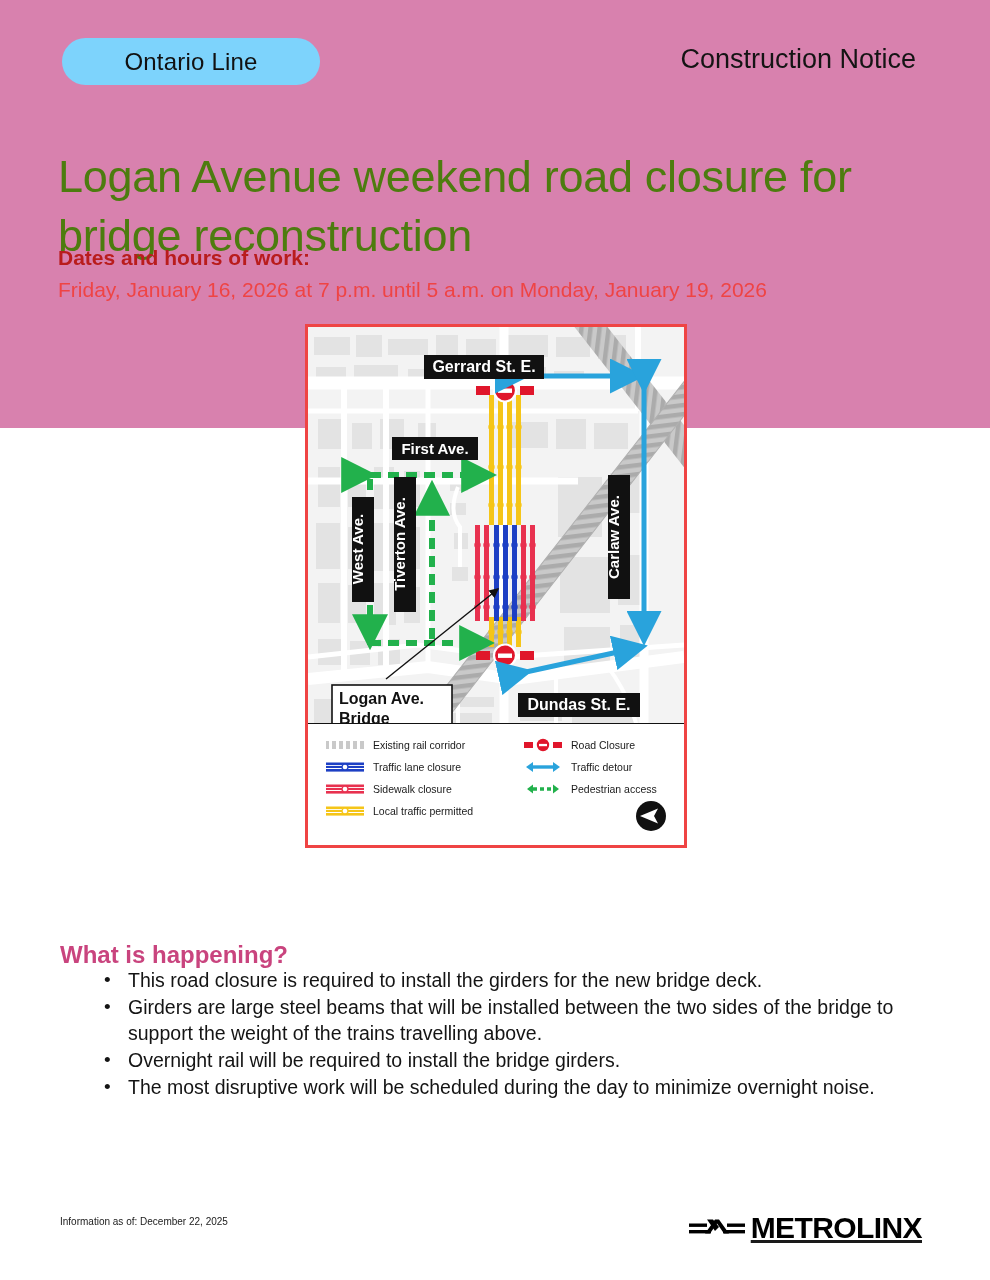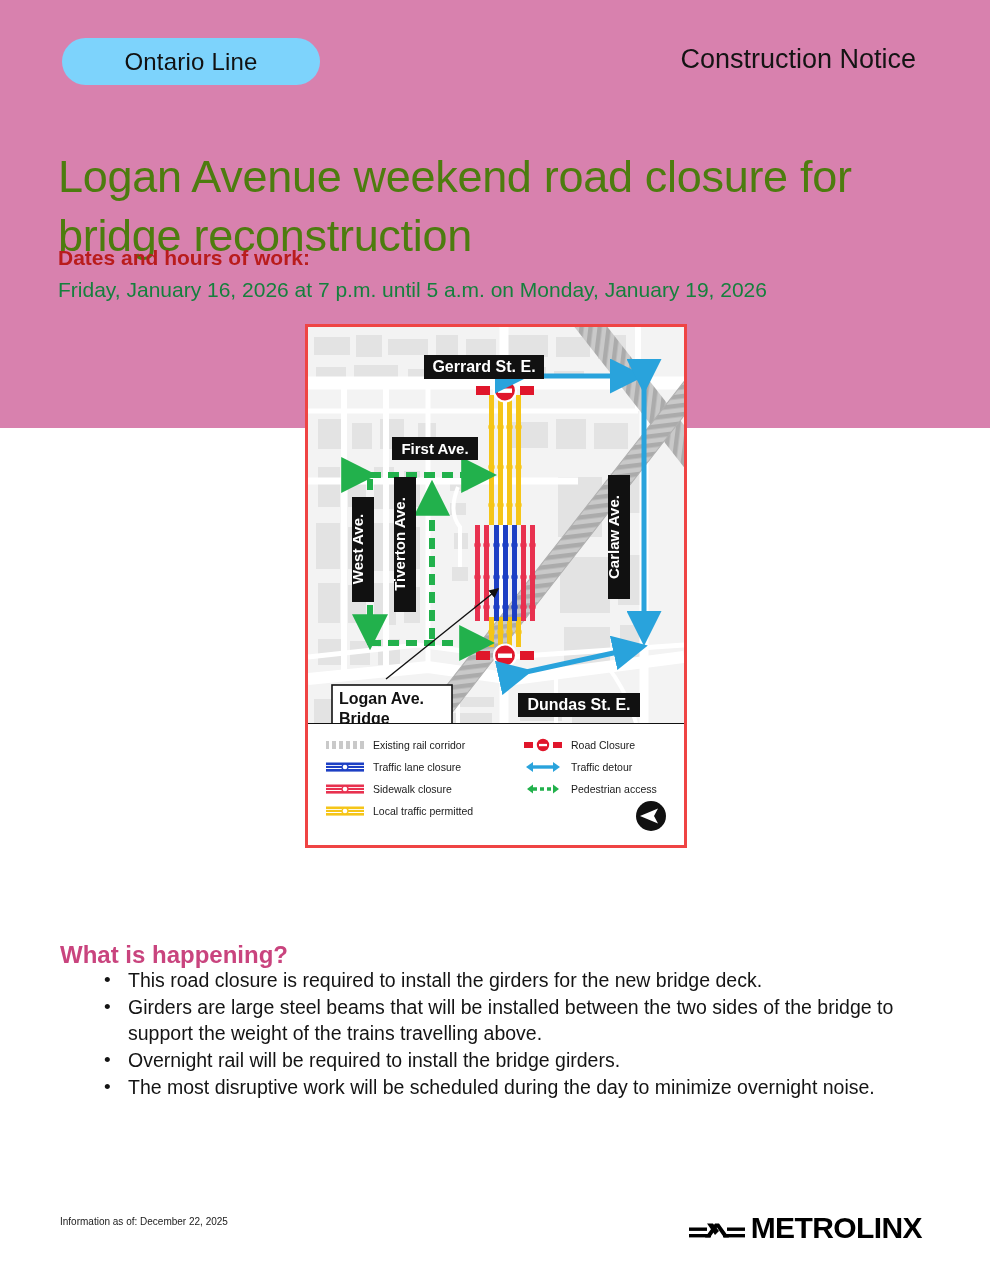--- a/index.html
+++ b/index.html
@@ -57,21 +57,21 @@
     position: absolute;
     left: 58px; top: 246px;
     font-size: 21px;
     font-weight: bold;
     color: #b91c1c;
   }
   .dates-value {
     position: absolute;
     left: 58px; top: 278px;
     font-size: 21px;
-    color: #15803d;
+    color: #ef4444;
   }
 
   
   .map-frame {
     position: absolute;
     left: 305px; top: 324px;
     width: 382px; height: 524px;
     background: #0f766e;
     border: 3px solid #ef4444;
     box-sizing: border-box;
@@ -160,22 +160,23 @@
   .footer-info {
     position: absolute;
     left: 60px; top: 1216px;
     font-size: 10px;
     color: #1a1a1a;
   }
   .footer-logo {
     position: absolute;
     right: 68px; top: 1211px;
     display: flex;
-    align-items: flex-end;
+    align-items: flex-start;
     gap: 6px;
+    text-decoration: underline;
   }
   .logo-mark { width: 56px; height: 30px; }
   .logo-mark svg { display: block; }
   .logo-text {
     font-size: 30px;
     font-weight: bold;
     letter-spacing: -.6px;
     color: #000;
   }
 </style>

